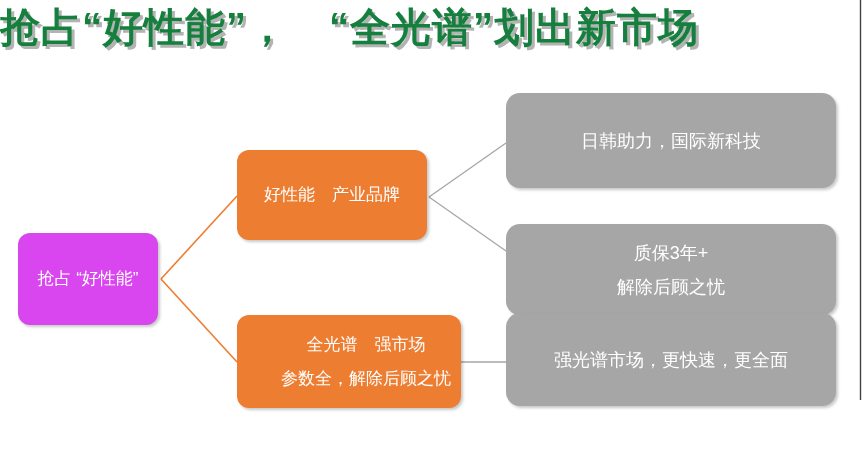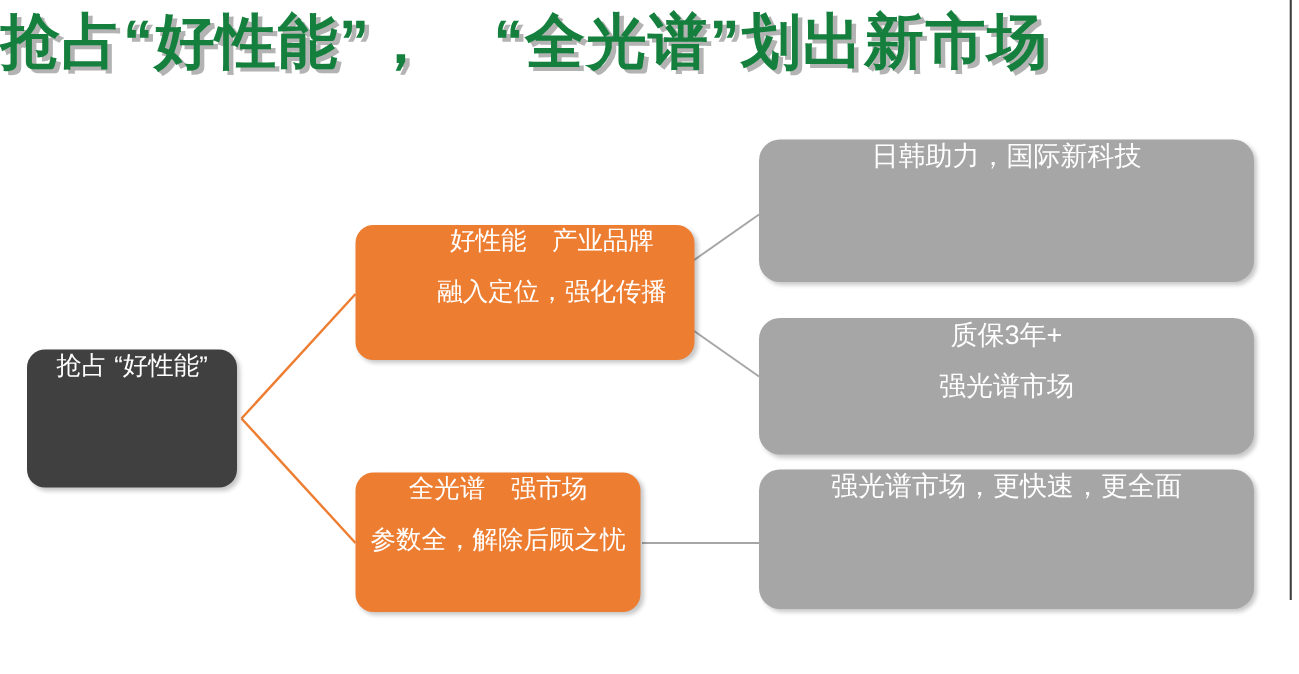--- a/index.html
+++ b/index.html
@@ -19,37 +19,38 @@
     color:#15803d;
     letter-spacing:1px;
     text-shadow:3px 3px 0 #b3b3b3;
     white-space:nowrap;
   }
   .node{
     position:absolute;
     display:flex;
     flex-direction:column;
     align-items:center;
+    justify-content:center;
     gap:12px;
     color:#ffffff;
     font-size:17px;
     text-align:center;
     line-height:22px;
     box-shadow:2px 2px 3px rgba(0,0,0,0.22);
     white-space:pre;
   }
-  .node-blue{ background:#404040; border-radius:12px; }
+  .node-blue{ background:#d946ef; border-radius:12px; }
   .node-orange{ background:#ED7D31; border-radius:12px; }
   .node-gray{ background:#A6A6A6; border-radius:14px; font-size:18px; }
 
   #root-node   { left:18px;  top:233px; width:140px; height:92px; }
-  #branch-node-1{ left:237px; top:150px; width:190px; height:90px;padding-left:36px; }
-  #branch-node-2{ left:237px; top:315px; width:190px; height:93px; }
+  #branch-node-1{ left:237px; top:150px; width:190px; height:90px; }
+  #branch-node-2{ left:237px; top:315px; width:190px; height:93px;padding-left:34px; }
   #leaf-node-1 { left:506px; top:93px;  width:330px; height:95px; }
-  #leaf-node-2 { left:506px; top:212px; width:330px; height:91px; }
+  #leaf-node-2 { left:506px; top:224px; width:330px; height:91px; }
   #leaf-node-3 { left:506px; top:313px; width:330px; height:93px; }
 
   .connector-layer{
     position:absolute;
     left:0; top:0;
     width:866px; height:449px;
     pointer-events:none;
   }
 </style>
 </head>
@@ -67,34 +68,33 @@
   </svg>
 
   <div class="title">抢占“好性能”，　“全光谱”划出新市场</div>
 
   <div class="node node-blue" id="root-node">
     <div>抢占 “好性能”</div>
   </div>
 
   <div class="node node-orange" id="branch-node-1">
     <div>好性能　产业品牌</div>
-    <div>融入定位，强化传播</div>
   </div>
 
   <div class="node node-orange" id="branch-node-2">
     <div>全光谱　强市场</div>
     <div>参数全，解除后顾之忧</div>
   </div>
 
   <div class="node node-gray" id="leaf-node-1">
     <div>日韩助力，国际新科技</div>
   </div>
 
   <div class="node node-gray" id="leaf-node-2">
     <div>质保3年+</div>
-    <div>强光谱市场</div>
+    <div>解除后顾之忧</div>
   </div>
 
   <div class="node node-gray" id="leaf-node-3">
     <div>强光谱市场，更快速，更全面</div>
   </div>
 
 </div>
 
 </body></html>

